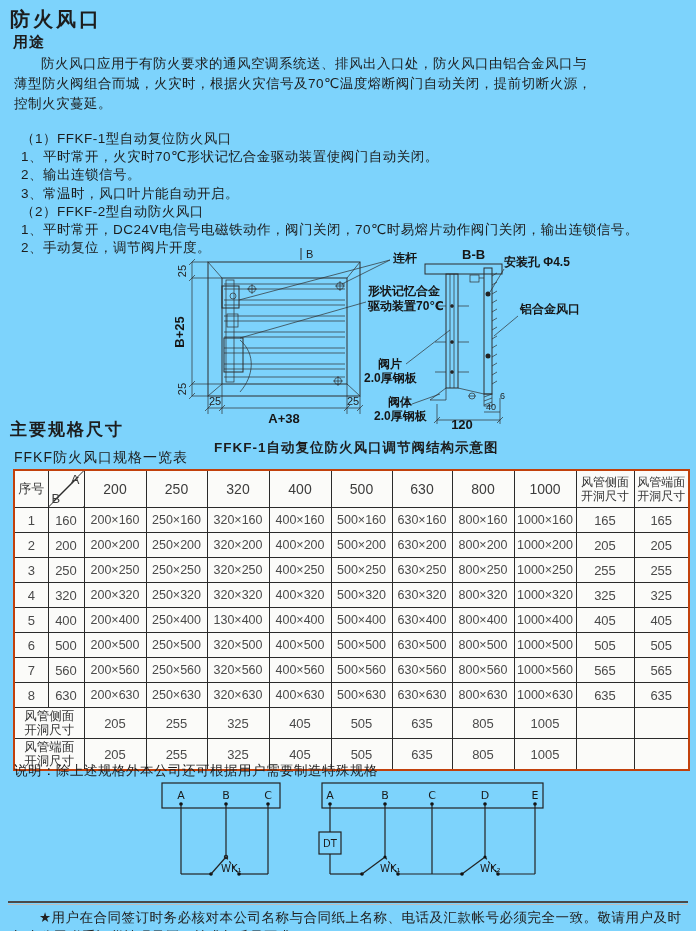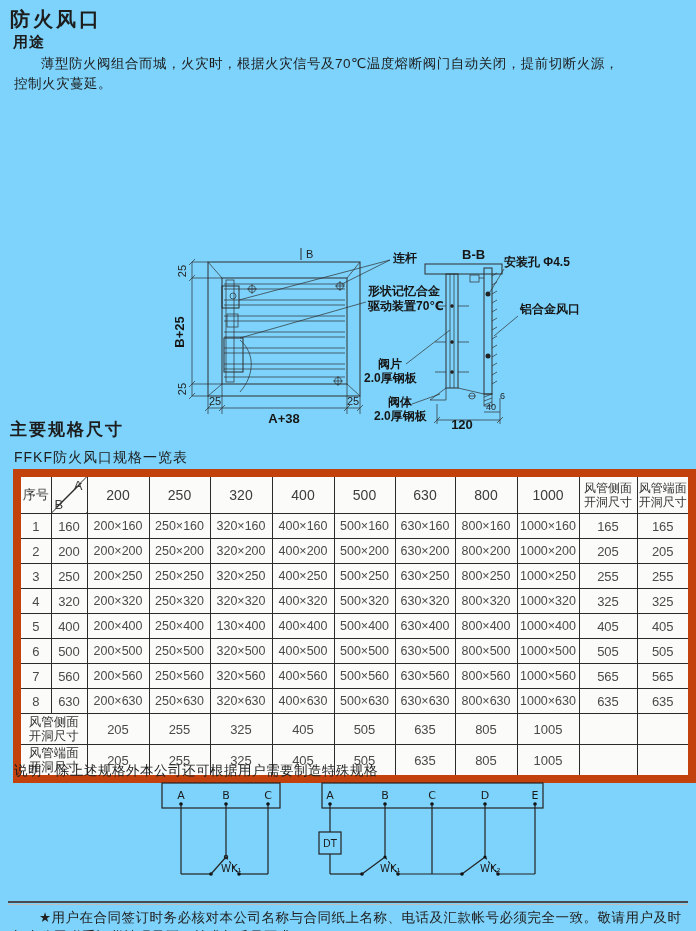--- a/index.html
+++ b/index.html
@@ -19,21 +19,21 @@
   .usage-lines div:first-child { text-indent:2em; }
   .tech-items { top:130px; left:21px; width:670px; font-size:13.5px; line-height:18.2px; letter-spacing:0.5px; }
   .tbl-title { top:449px; left:14px; font-size:14px; letter-spacing:1px; }
   .diag-caption { top:439px; left:214px; font-size:13.5px; font-weight:bold; letter-spacing:1px; }
   .note { top:762px; left:14px; font-size:13.5px; letter-spacing:0.5px; }
 
   
   table.spec { position:absolute; top:469px; left:13px; border-collapse:collapse; table-layout:fixed; width:675px;
                background:#fbfbf9; }
   table.spec th, table.spec td { border:1px solid #2b2b2b; text-align:center; vertical-align:middle; padding:0; }
-  table.spec { border:8px solid #c2410c; }
+  table.spec { border:2px solid #c2410c; }
   table.spec th { height:36px; font-weight:normal; font-size:14px; color:#3c3c3c; }
   table.spec th.col-idx { font-size:13px; }
   table.spec th.col-tail { font-size:12px; line-height:14px; color:#333; }
   table.spec td { height:24px; font-size:12.5px; color:#4a4a4a; }
   table.spec td.c-idx, table.spec td.c-b { font-size:13px; }
   table.spec td.c-open { font-size:13px; }
   table.spec td.c-flabel { font-size:12.5px; line-height:14px; height:30px; color:#333; }
   table.spec td.c-fval { height:30px; font-size:13px; }
   th.diag-cell { position:relative; padding:0;
     background:linear-gradient(to bottom right, transparent 48.8%, #2b2b2b 48.8%, #2b2b2b 51.2%, transparent 51.2%); }
@@ -61,24 +61,34 @@
 </style>
 </head>
 <body>
 
 <div class="page">
 
   <div class="abs doc-title">防火风口</div>
 
   <div class="abs sec-head h-usage">用途</div>
   <div class="abs usage-lines">
+      <div>防火风口应用于有防火要求的通风空调系统送、排风出入口处，防火风口由铝合金风口与</div>
       <div>薄型防火阀组合而城，火灾时，根据火灾信号及70℃温度熔断阀门自动关闭，提前切断火源，</div>
       <div>控制火灾蔓延。</div>
     </div>
 
+  <div class="abs tech-items">
+      <div>（1）FFKF-1型自动复位防火风口</div>
+      <div>1、平时常开，火灾时70℃形状记忆合金驱动装置使阀门自动关闭。</div>
+      <div>2、输出连锁信号。</div>
+      <div>3、常温时，风口叶片能自动开启。</div>
+      <div>（2）FFKF-2型自动防火风口</div>
+      <div>1、平时常开，DC24V电信号电磁铁动作，阀门关闭，70℃时易熔片动作阀门关闭，输出连锁信号。</div>
+      <div>2、手动复位，调节阀片开度。</div>
+    </div>
 
   <svg class="structure-svg" width="556" height="182" viewBox="0 0 556 182">
 
     <line class="dln" x1="161" y1="0" x2="161" y2="12"></line>
     <text class="dlab-n" x="166" y="10">B</text>
 
     <g>
       <rect class="dln" x="68" y="14" width="152" height="134"></rect>
       <rect class="dln" x="82" y="30" width="125" height="106"></rect>
       <line class="dln2" x1="68" y1="14" x2="82" y2="30"></line>
@@ -210,20 +220,21 @@
         <line class="dln2" x1="357" y1="175" x2="363" y2="169"></line>
       <line class="dln2" x1="344" y1="164" x2="360" y2="164"></line>
       <text class="dlab-b" x="322" y="181" text-anchor="middle">120</text>
       <text class="dlab-s" x="351" y="162" text-anchor="middle">40</text>
       <text class="dlab-s" x="360" y="151">6</text>
     </g>
   </svg>
 
   <div class="abs tbl-title">FFKF防火风口规格一览表</div>
   <div class="abs sec-head h-spec">主要规格尺寸</div>
+  <div class="abs diag-caption">FFKF-1自动复位防火风口调节阀结构示意图</div>
 
   <table class="spec">
     <colgroup>
       <col style="width:34px">
         <col style="width:36px">
       <col style="width:62px">
         <col style="width:61px">
         <col style="width:62px">
         <col style="width:62px">
       <col style="width:61px">

